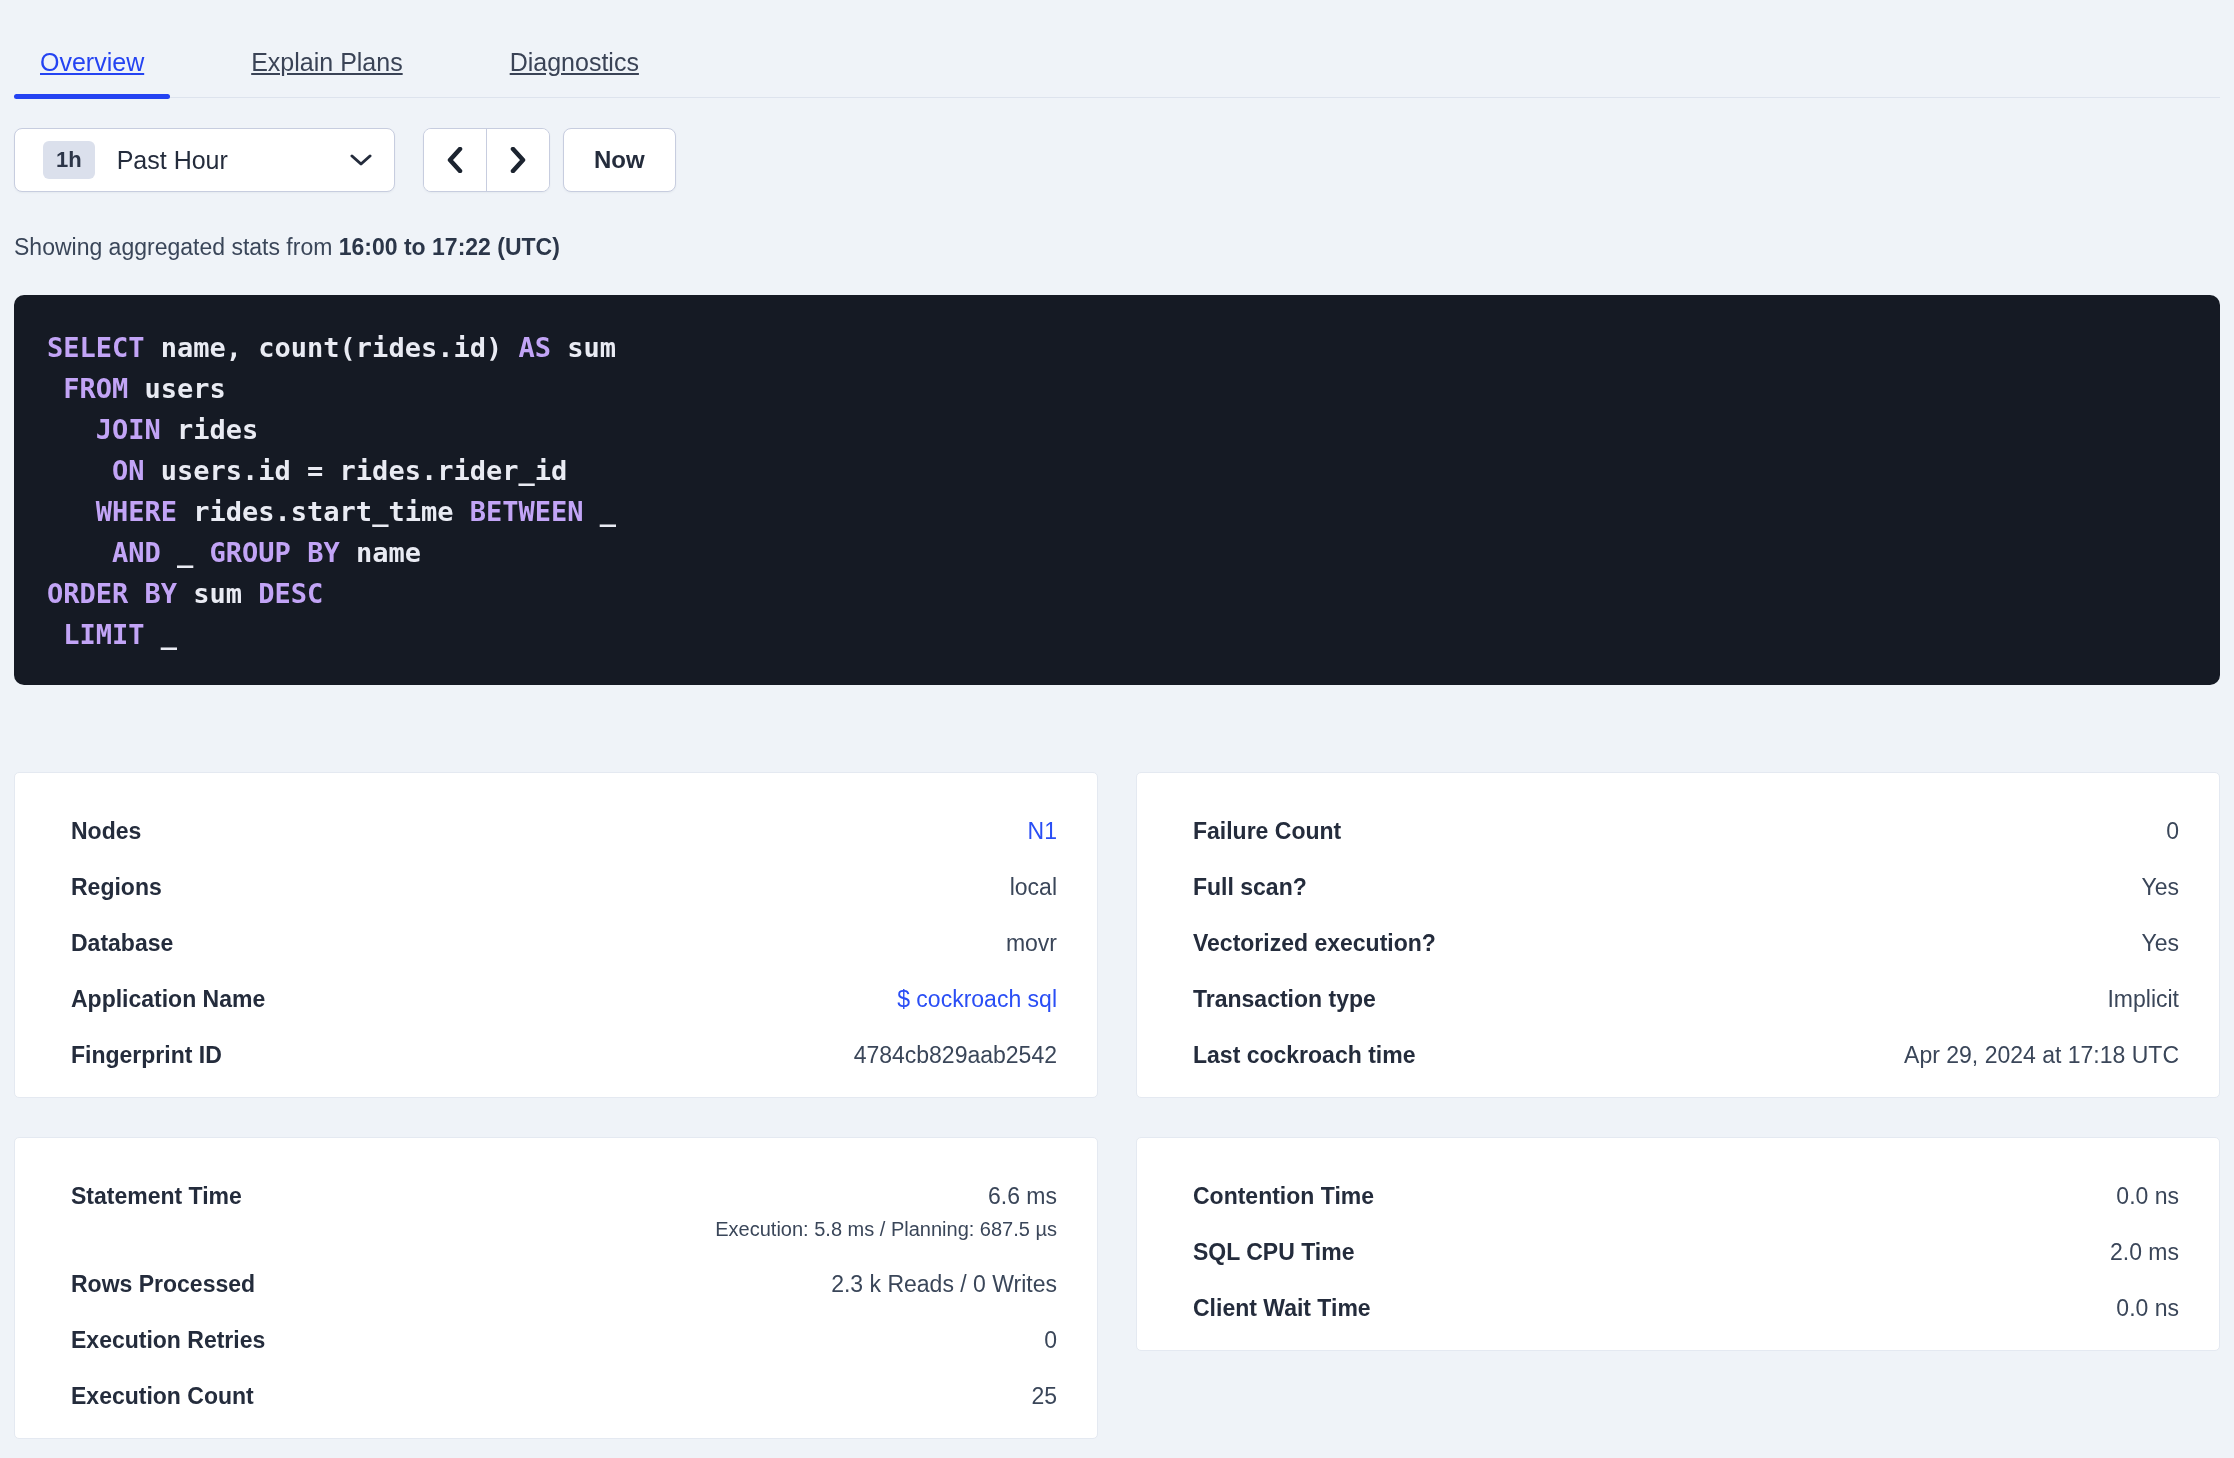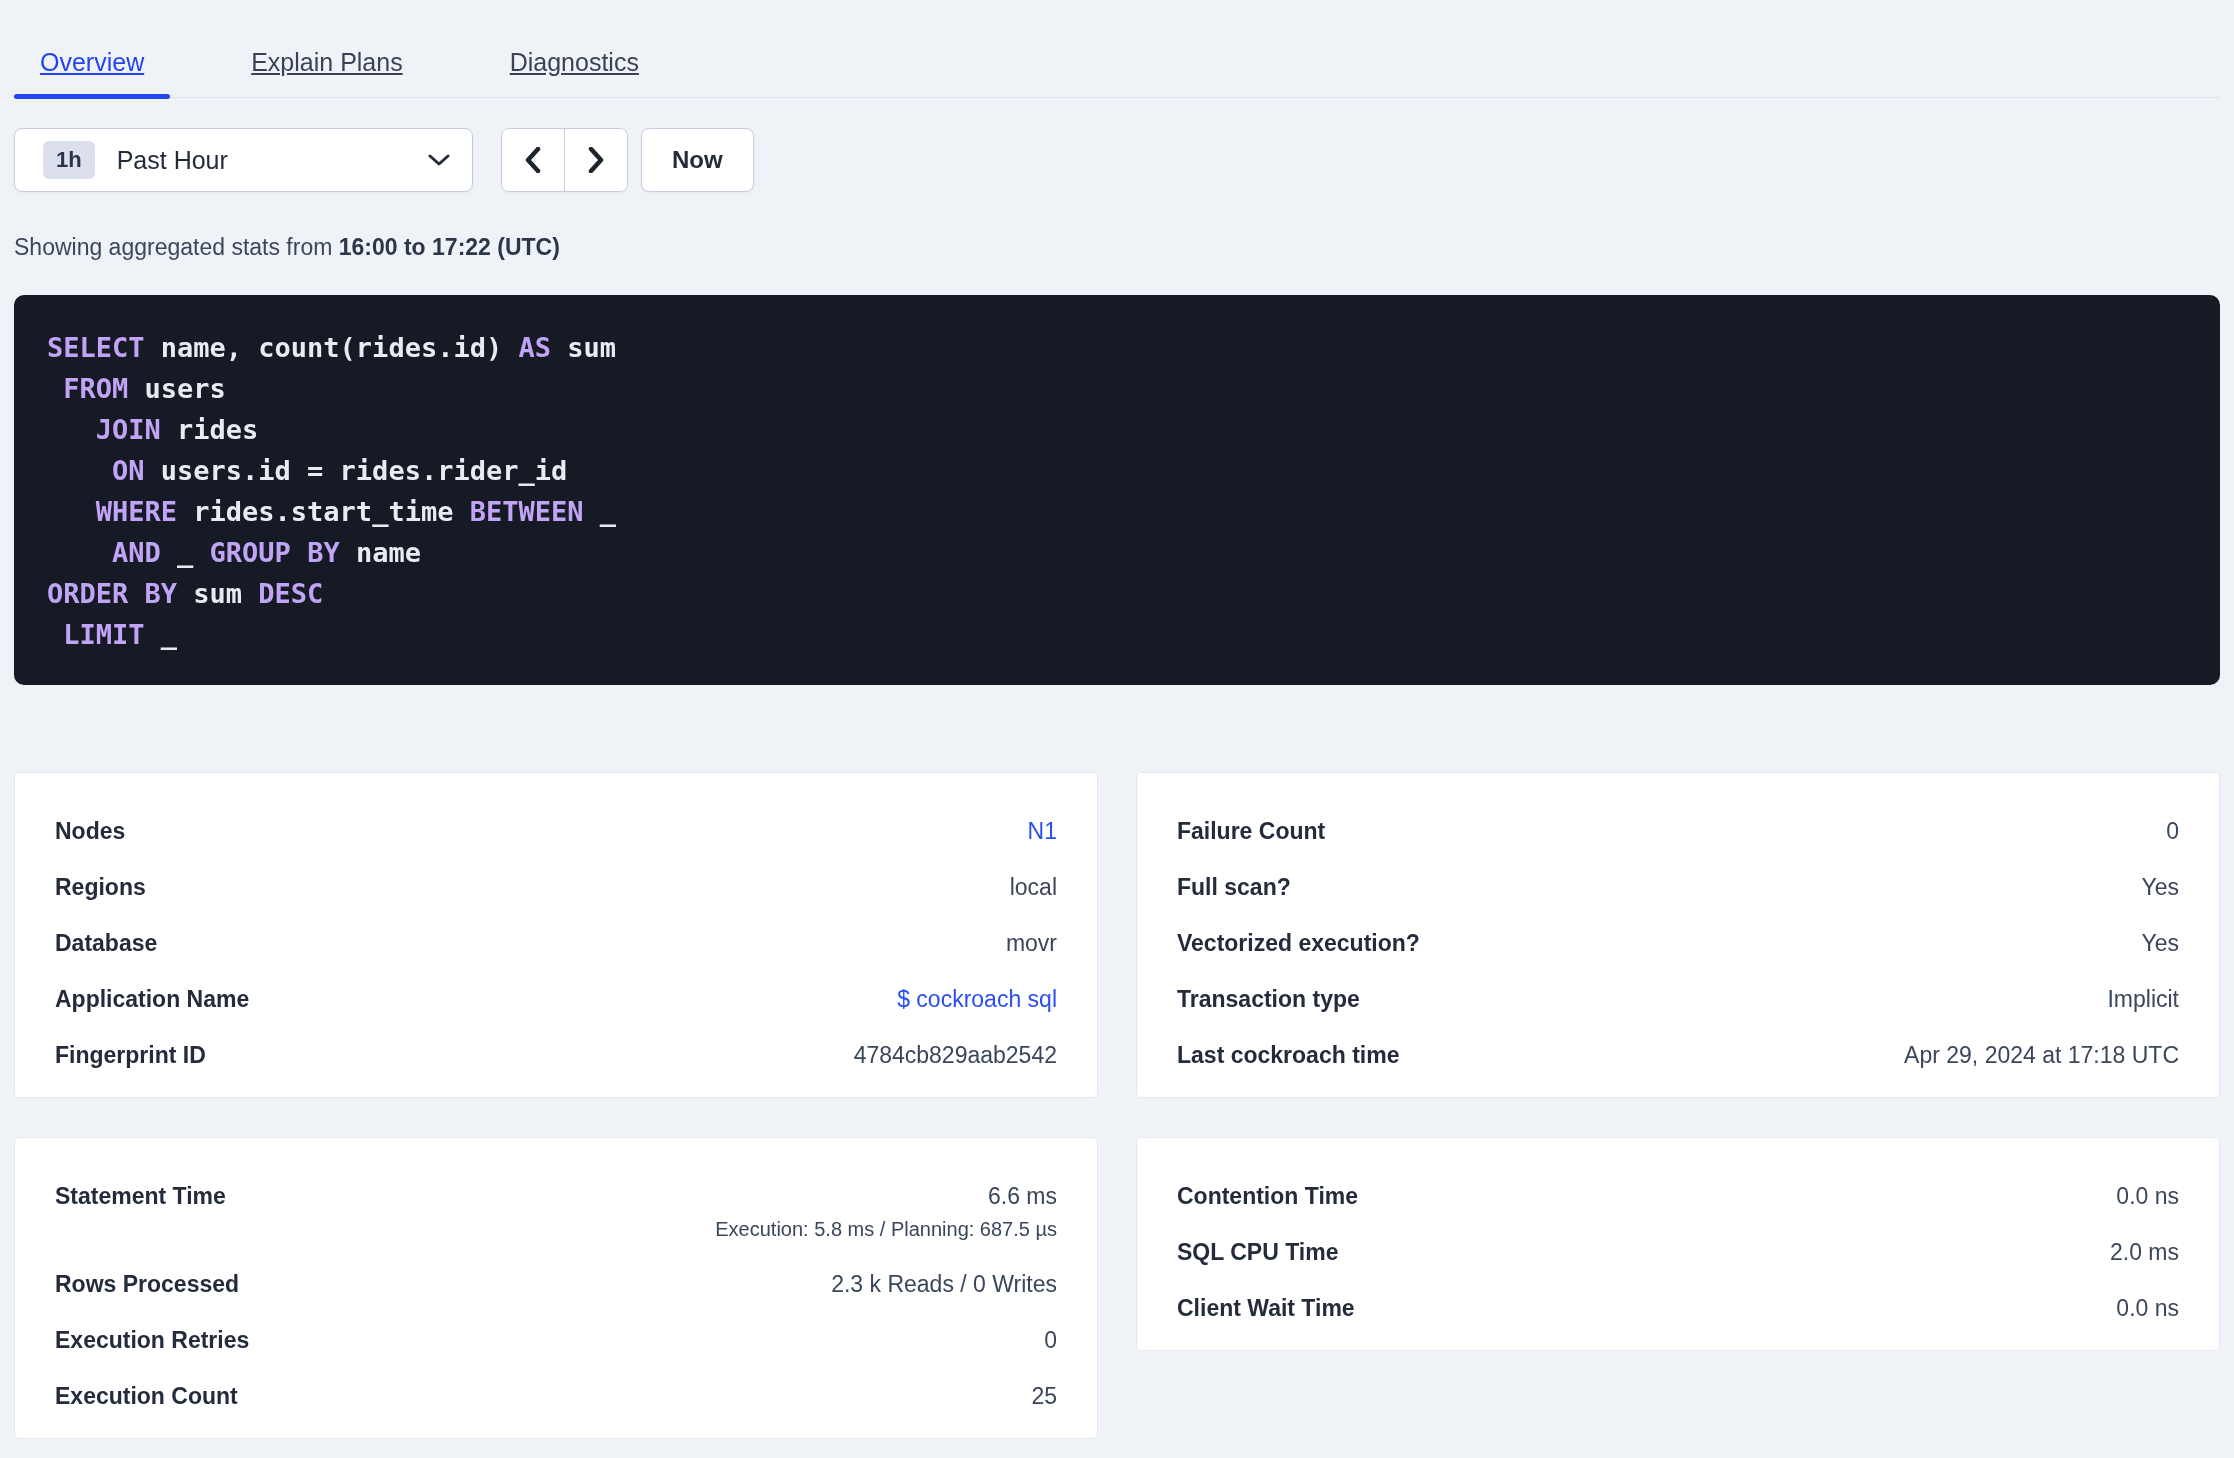--- a/index.html
+++ b/index.html
@@ -32,21 +32,21 @@
     font-family:"Liberation Sans",sans-serif;font-size:25px;color:#3a4356;text-decoration:underline;
   }
   .tab.active{color:var(--accent);}
   .tab.active::after{
     content:"";position:absolute;left:0;right:0;bottom:-2px;height:5px;
     background:var(--accent);border-radius:3px;
   }
   
   .controls{margin-top:30px;display:flex;align-items:center;}
   .range-select{
-    width:459px;height:64px;display:flex;align-items:center;
+    width:381px;height:64px;display:flex;align-items:center;
     background:#fff;border:1px solid var(--control-border);border-radius:8px;
     padding:0 22px 0 28px;cursor:pointer;
     box-shadow:0 1px 2px rgba(40,50,80,.05);
   }
   .interval-badge{
     background:var(--badge-bg);color:#2c3548;border-radius:6px;
     font-size:22px;font-weight:700;padding:6px 13px;margin-right:22px;
   }
   .range-label{font-size:25px;color:var(--text-dark);flex:1;text-align:left;}
   .arrow-group{
@@ -85,21 +85,21 @@
     column-gap:38px;row-gap:39px;align-items:start;
   }
   .card{
     background:var(--card-bg);border:1px solid var(--card-border);
     border-radius:5px;padding:30px 40px 14px;
   }
   .stat-row{
     display:flex;justify-content:space-between;align-items:flex-start;
     padding:14px 0;
   }
-  .stat-label{font-size:23px;font-weight:700;color:var(--text-dark);line-height:28px;}
+  .stat-label{font-size:23px;font-weight:700;color:var(--text-dark);line-height:28px;margin-left:16px;}
   .stat-value-wrap{text-align:right;}
   .stat-value{font-size:23px;color:var(--text-value);line-height:28px;}
   .stat-value.link{color:var(--link);cursor:pointer;}
   .stat-sub{font-size:20px;color:var(--text-value);margin-top:7px;line-height:25px;}
   .icon{display:inline-flex;}
 </style>
 </head>
 <body>
 
 <div class="container">

